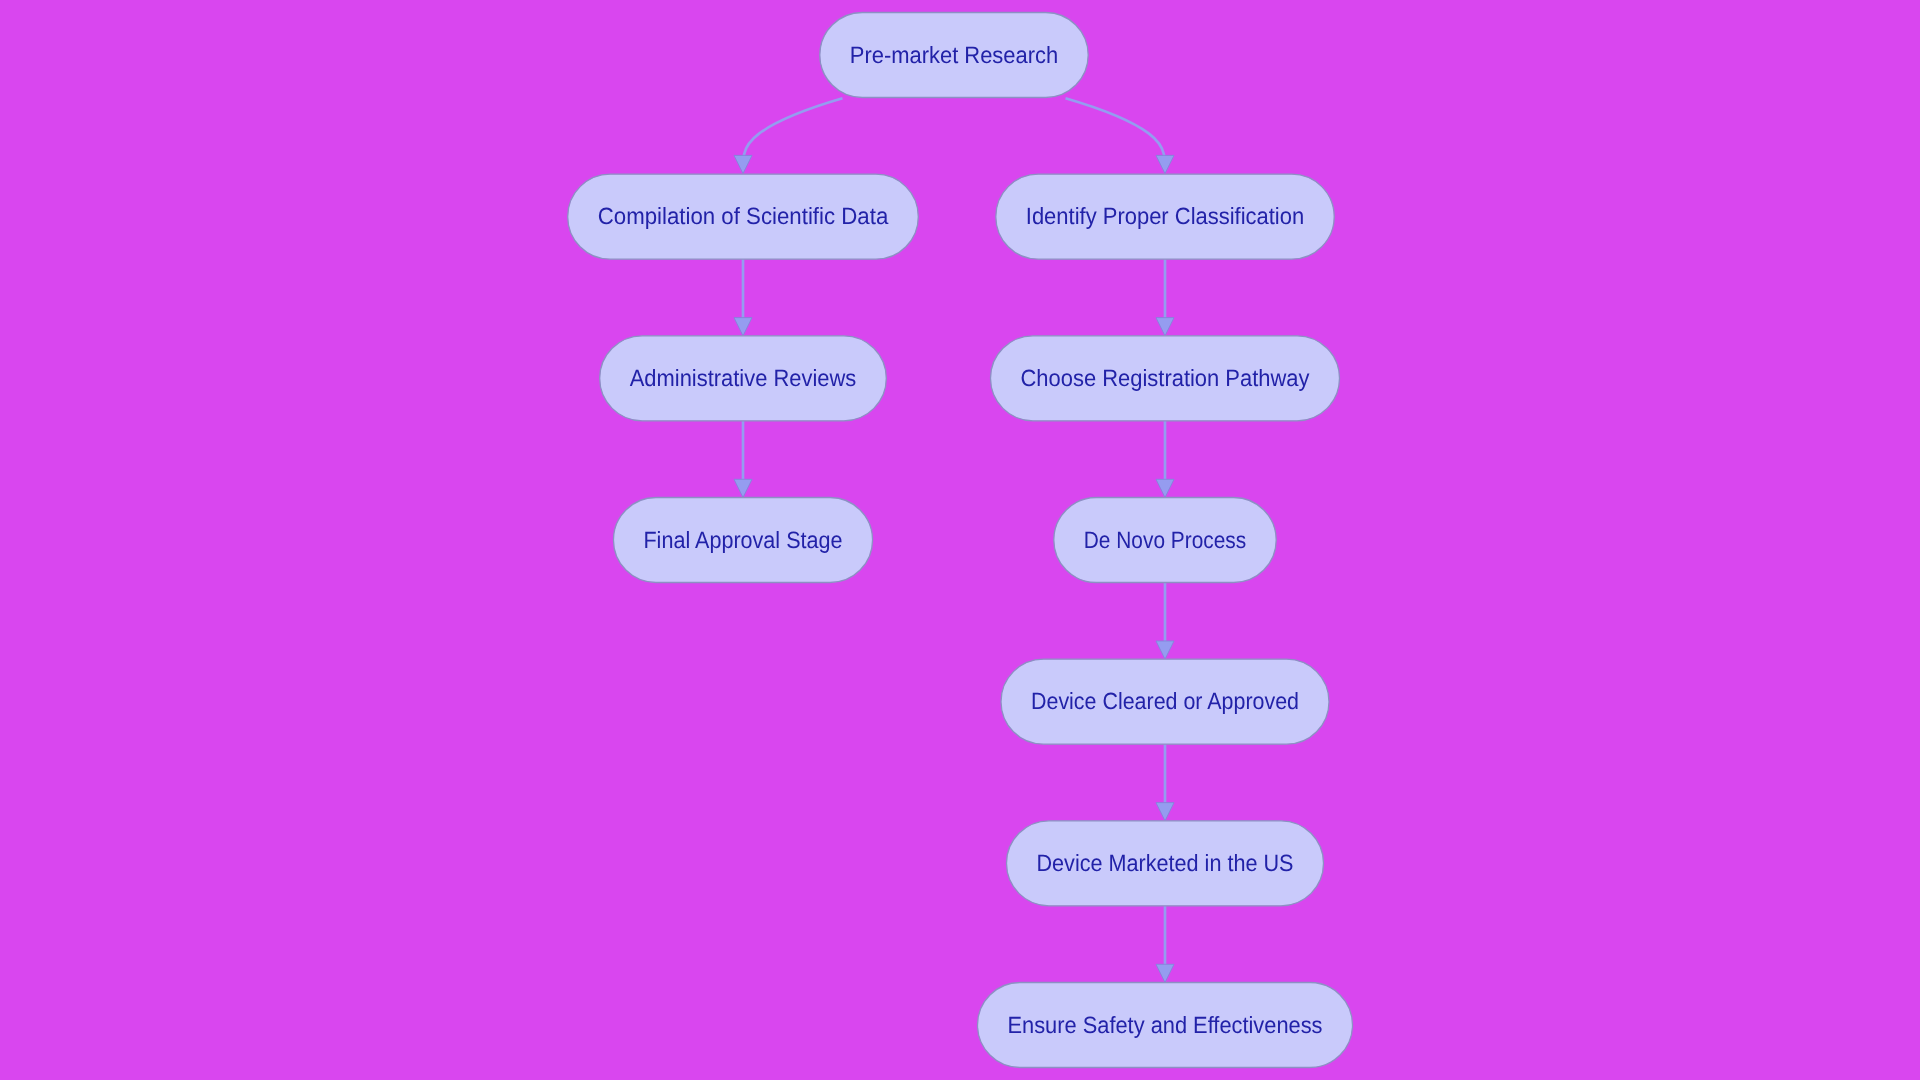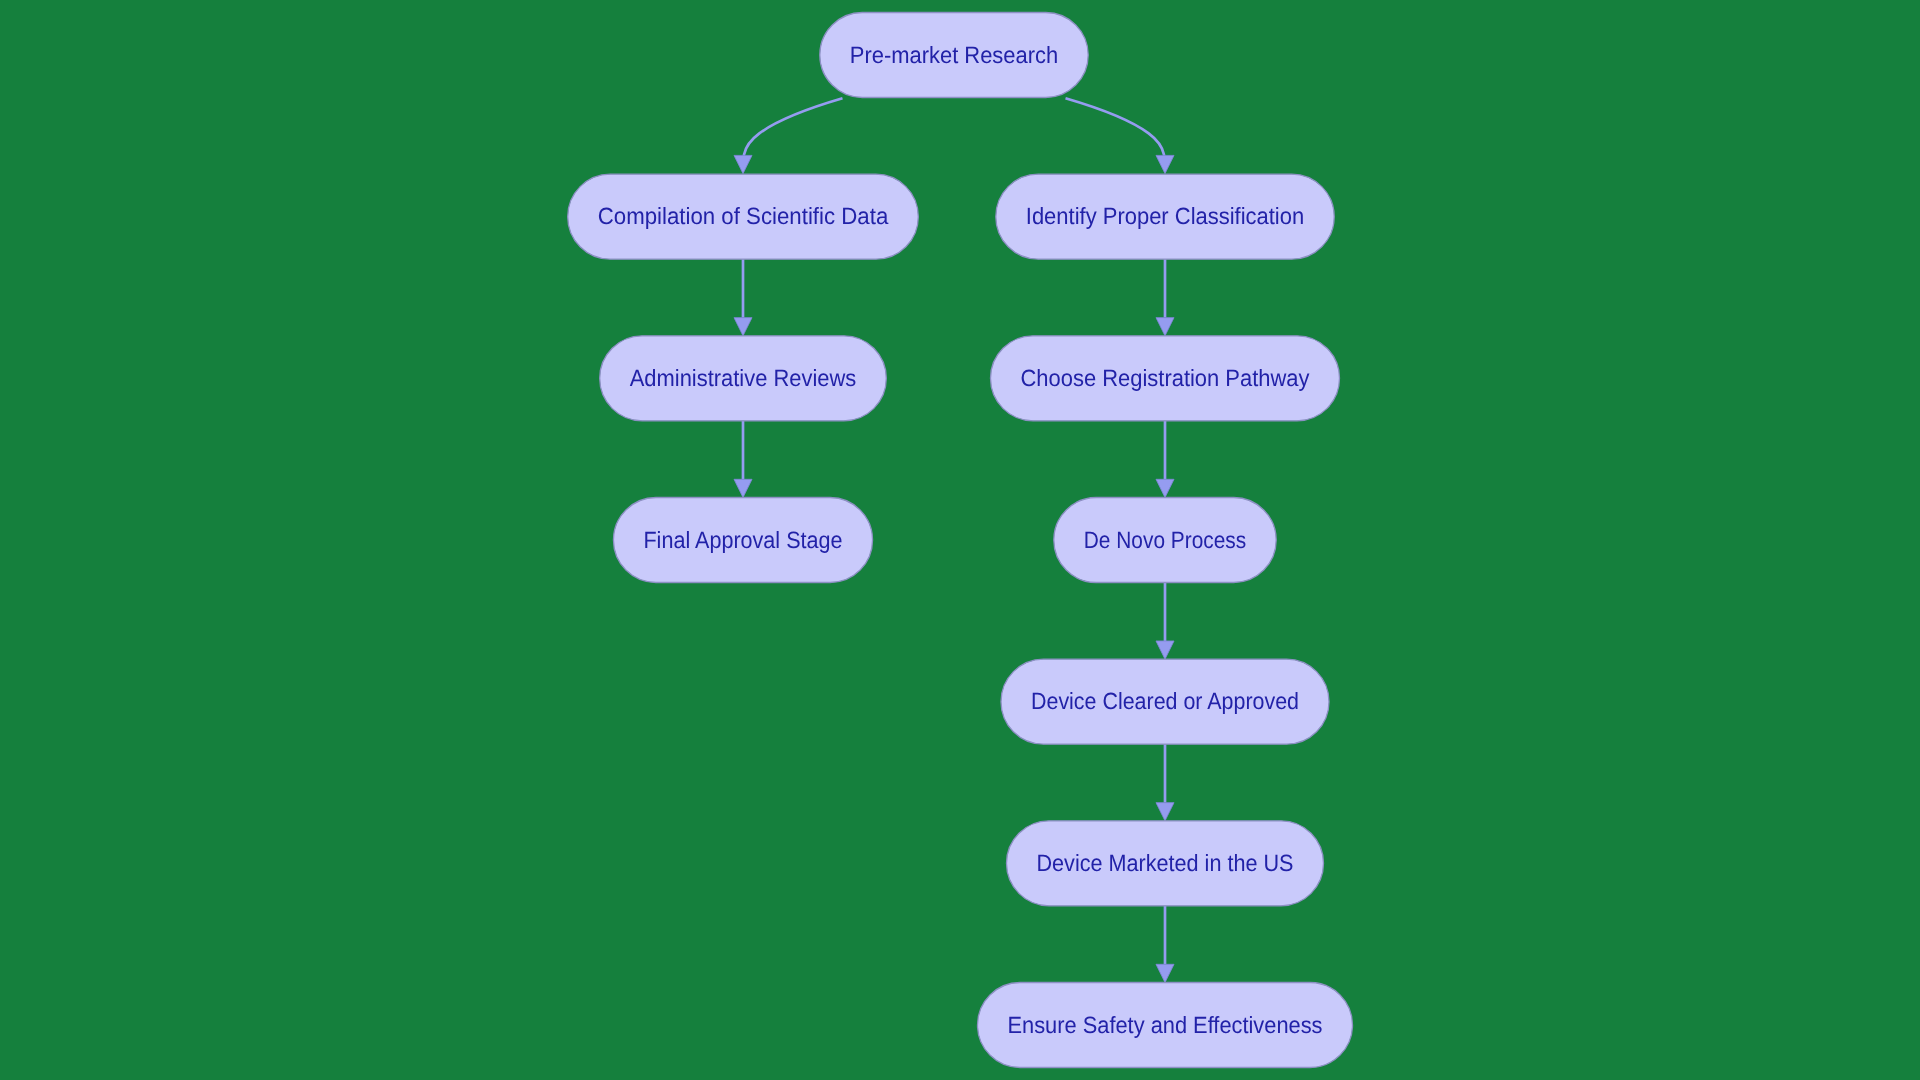--- a/index.html
+++ b/index.html
@@ -20,21 +20,21 @@
     white-space:pre;
     text-rendering:geometricPrecision;
   }
   #node-layer { transform:translateZ(0); }
   .edge-path { fill:none; stroke-width:2.7px; stroke-linecap:butt; }
   .edge-head { stroke-width:0.85px; stroke-linejoin:miter; }
 </style>
 </head>
 <body style="background: rgb(255, 255, 255);">
 
-<div id="flow-root" style="background: #15803d;">
+<div id="flow-root" style="background: #d946ef;">
   <svg id="flow-svg" width="1920" height="1080" viewBox="0 0 1920 1080">
     <g id="edge-layer">
       <g class="edge">
         <path class="edge-path" d="M842.5,98.3 C732.33,130.53 747.43,154.28 743,157" stroke="#959cf0" stroke-width="2.7"></path>
         <path class="edge-head" d="M734,155.4 L752,155.4 L743,173.6 Z" fill="#959cf0" stroke="#7f86d8"></path>
       </g>
       <g class="edge">
         <path class="edge-path" d="M1065.5,98.3 C1175.67,130.53 1160.57,154.28 1165,157" stroke="#959cf0" stroke-width="2.7"></path>
         <path class="edge-head" d="M1156,155.4 L1174,155.4 L1165,173.6 Z" fill="#959cf0" stroke="#7f86d8"></path>
       </g>

